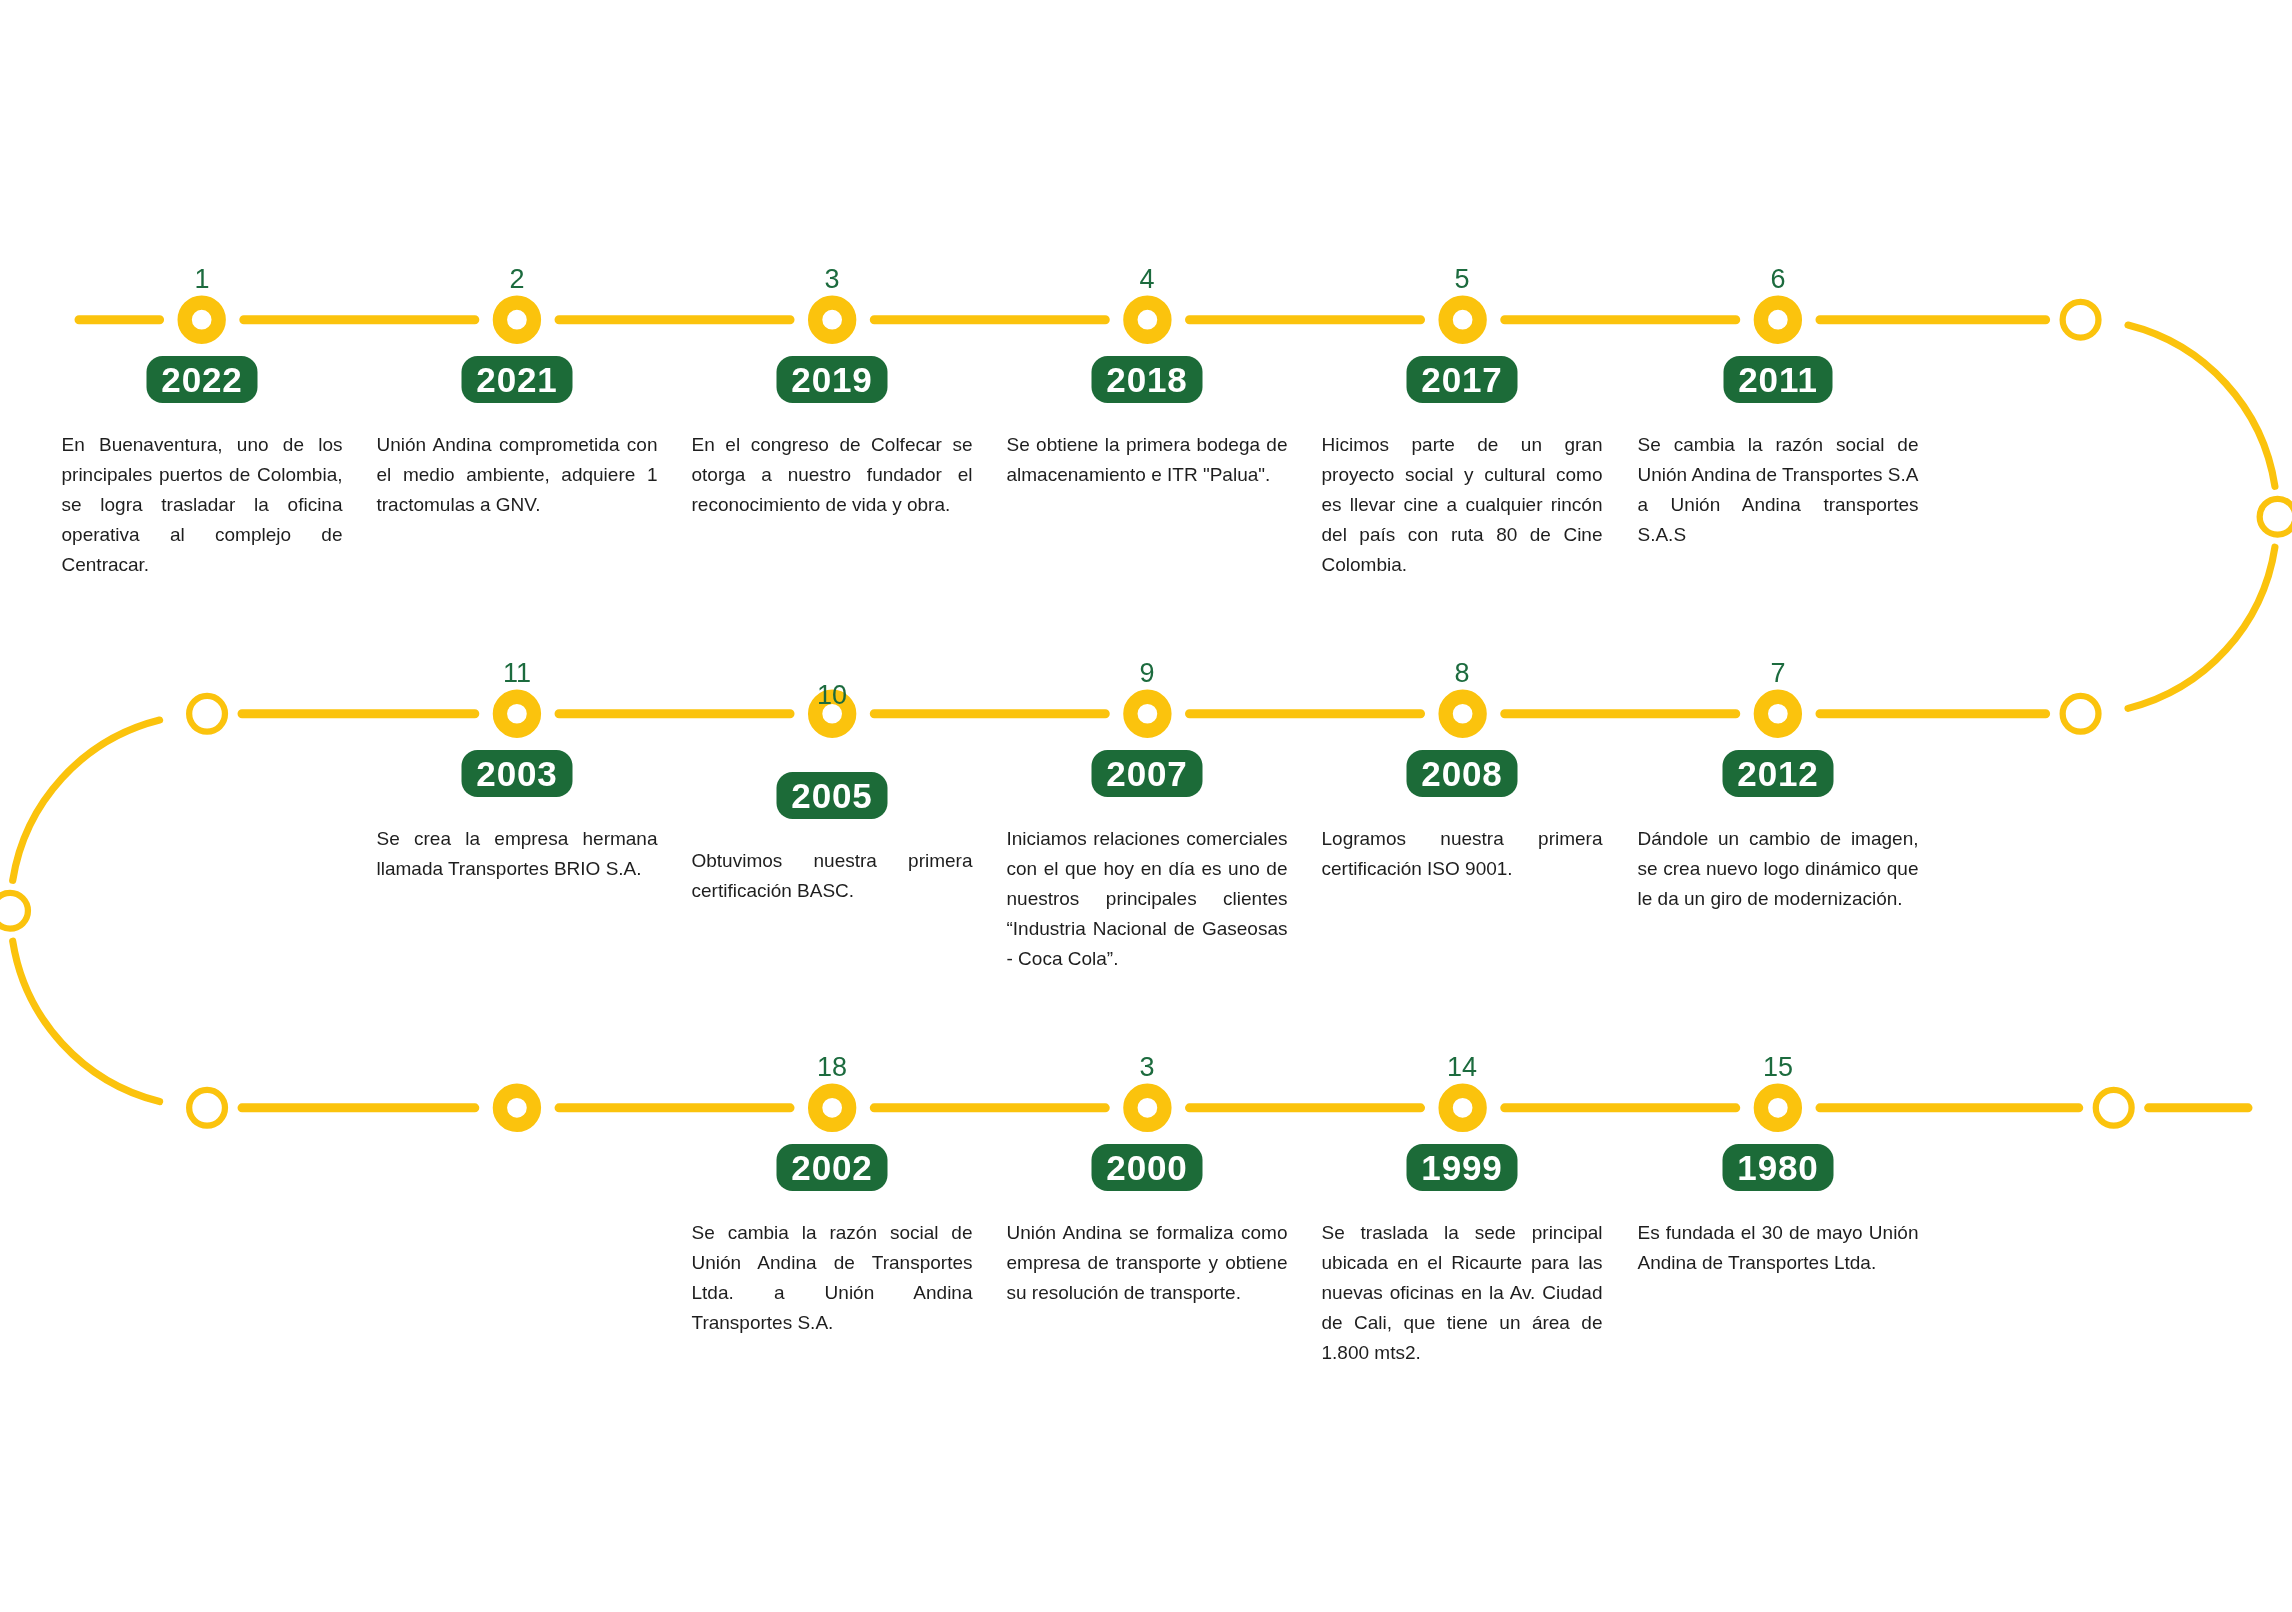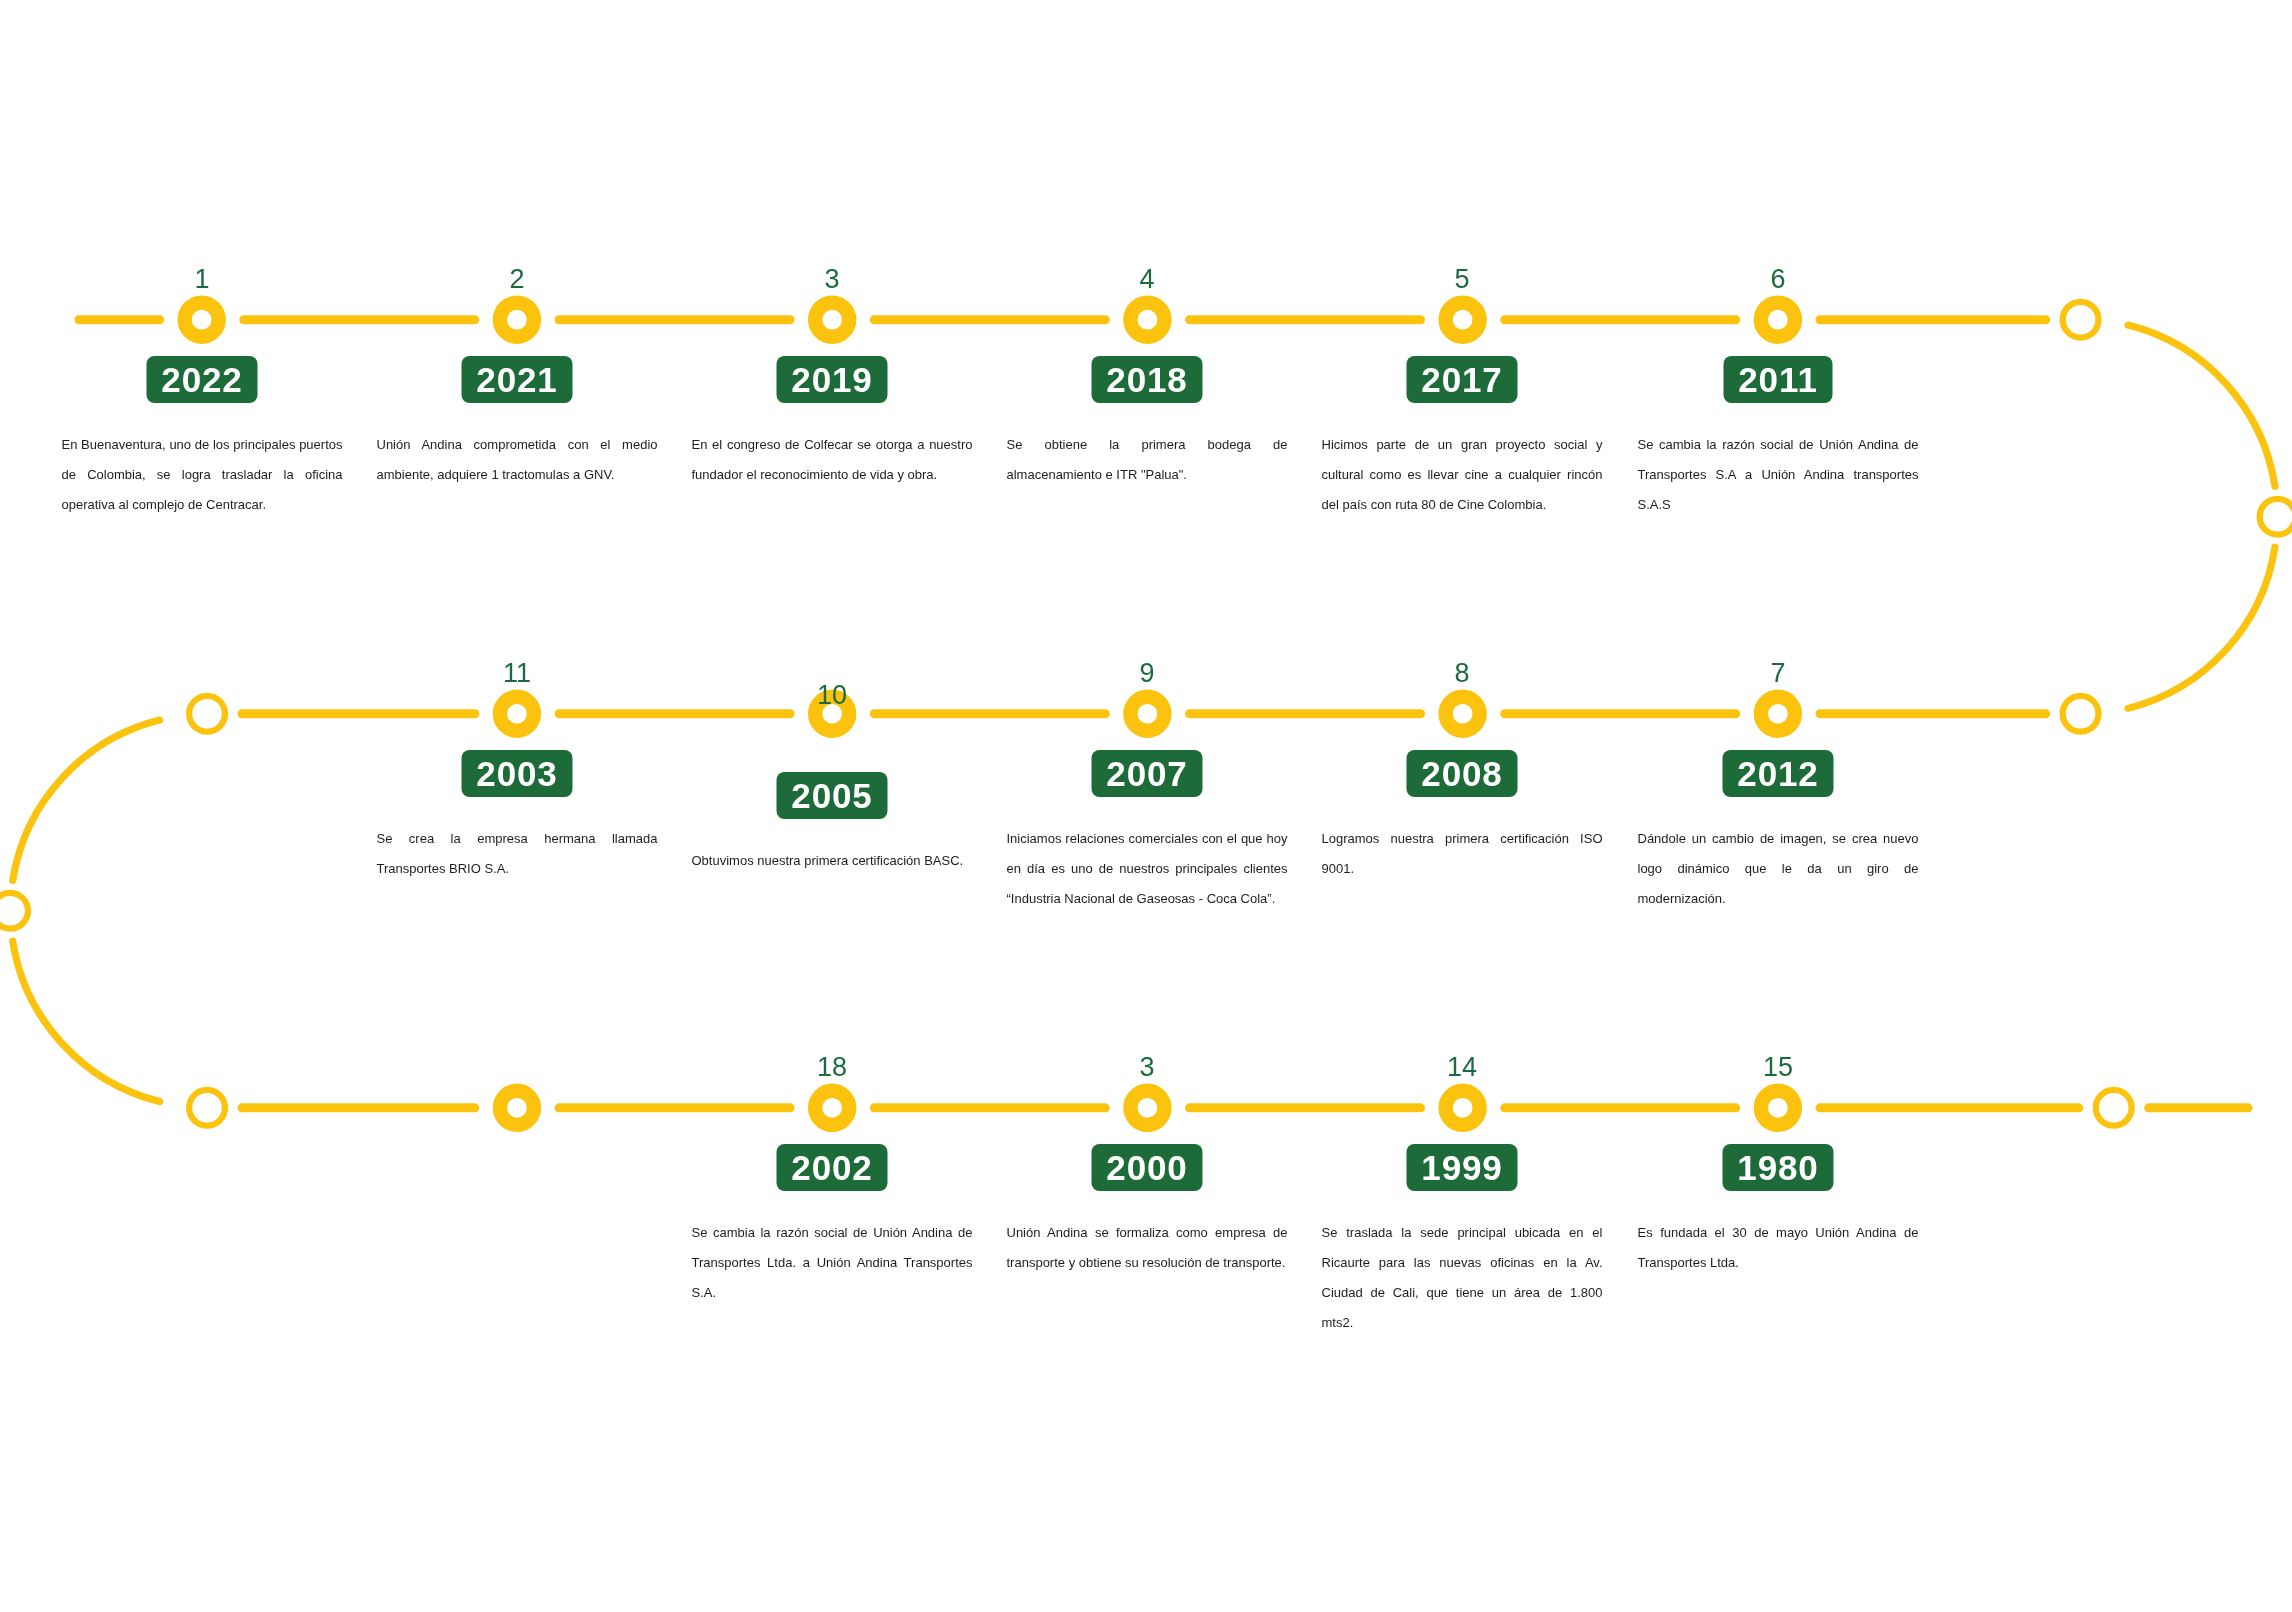--- a/index.html
+++ b/index.html
@@ -26,27 +26,27 @@
   }
   .node-spacer { height: 62px; }
   .year-badge {
     display: inline-block;
     background: var(--badge_green, #1C6B38);
     color: #ffffff;
     font-weight: bold;
     font-size: 35px;
     line-height: 47px;
     padding: 0 14.3px;
-    border-radius: 8px;
+    border-radius: 16px;
     letter-spacing: 0.9px;
   }
   .milestone-desc {
     margin: 27px auto 0;
     width: 281px;
-    font-size: 13px;
+    font-size: 19px;
     line-height: 30px;
     color: var(--text, #1E1E1E);
     text-align: justify;
   }
 </style>
 </head>
 <body>
 
 <div class="canvas">
 

